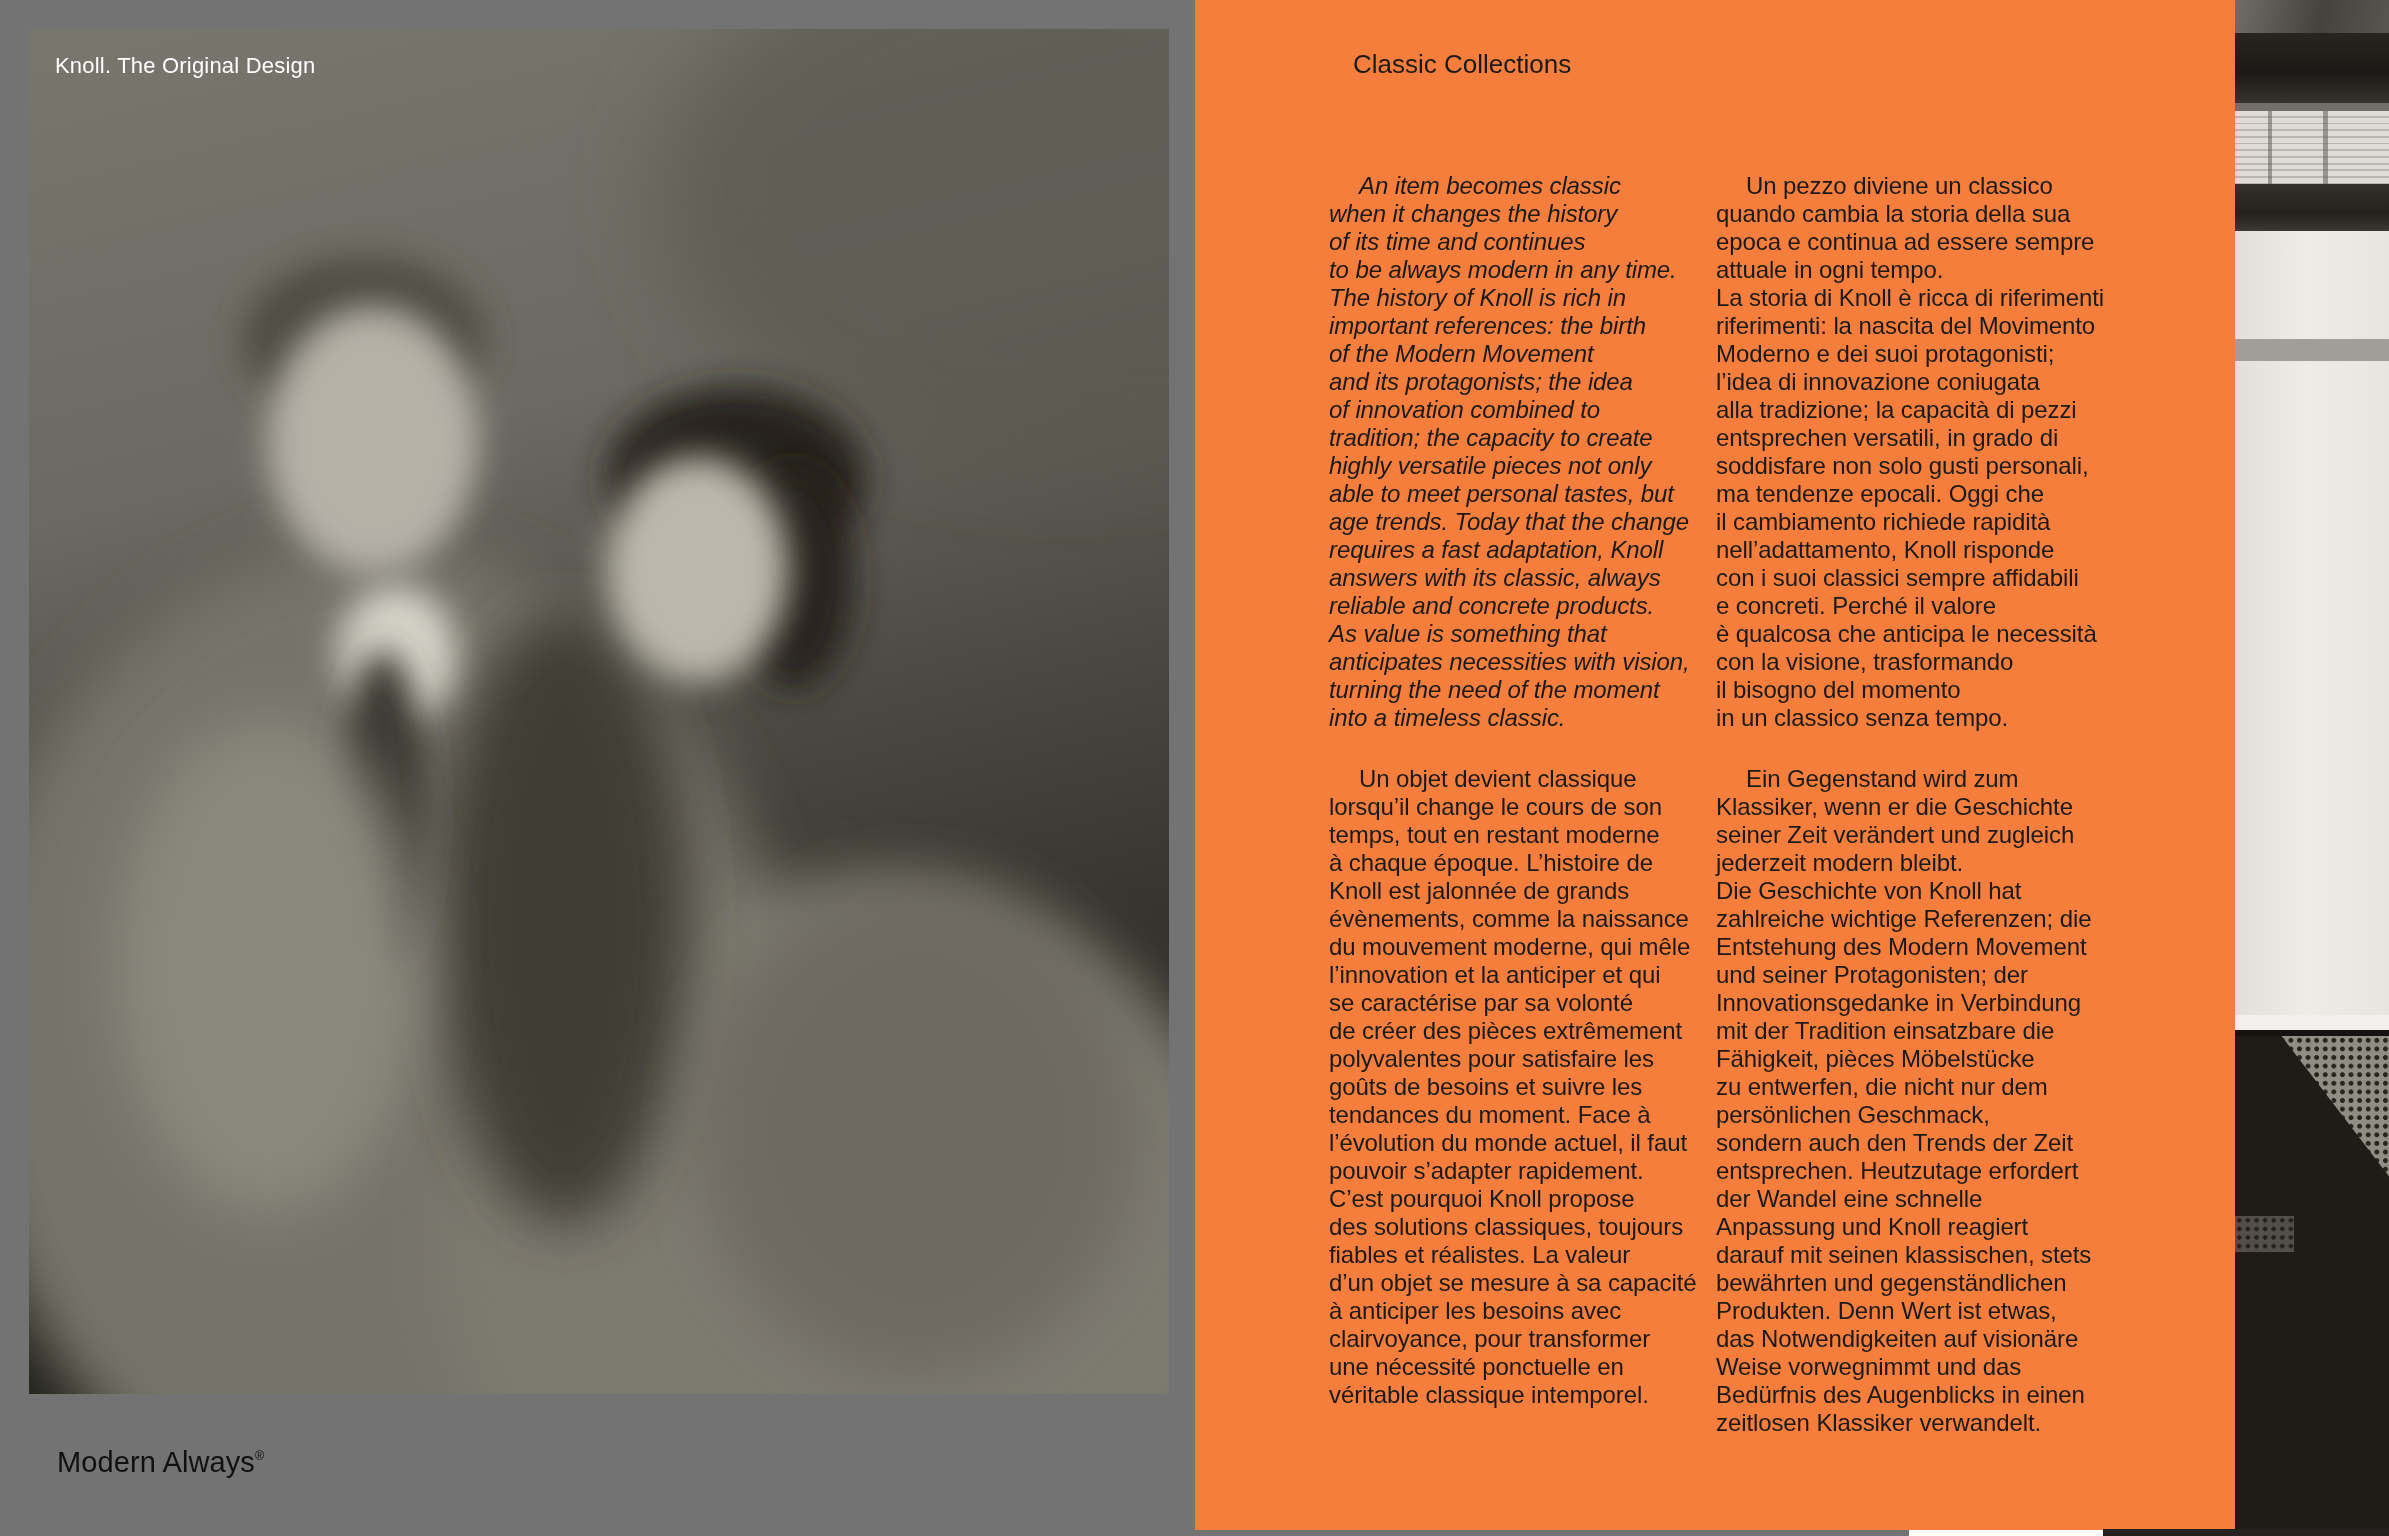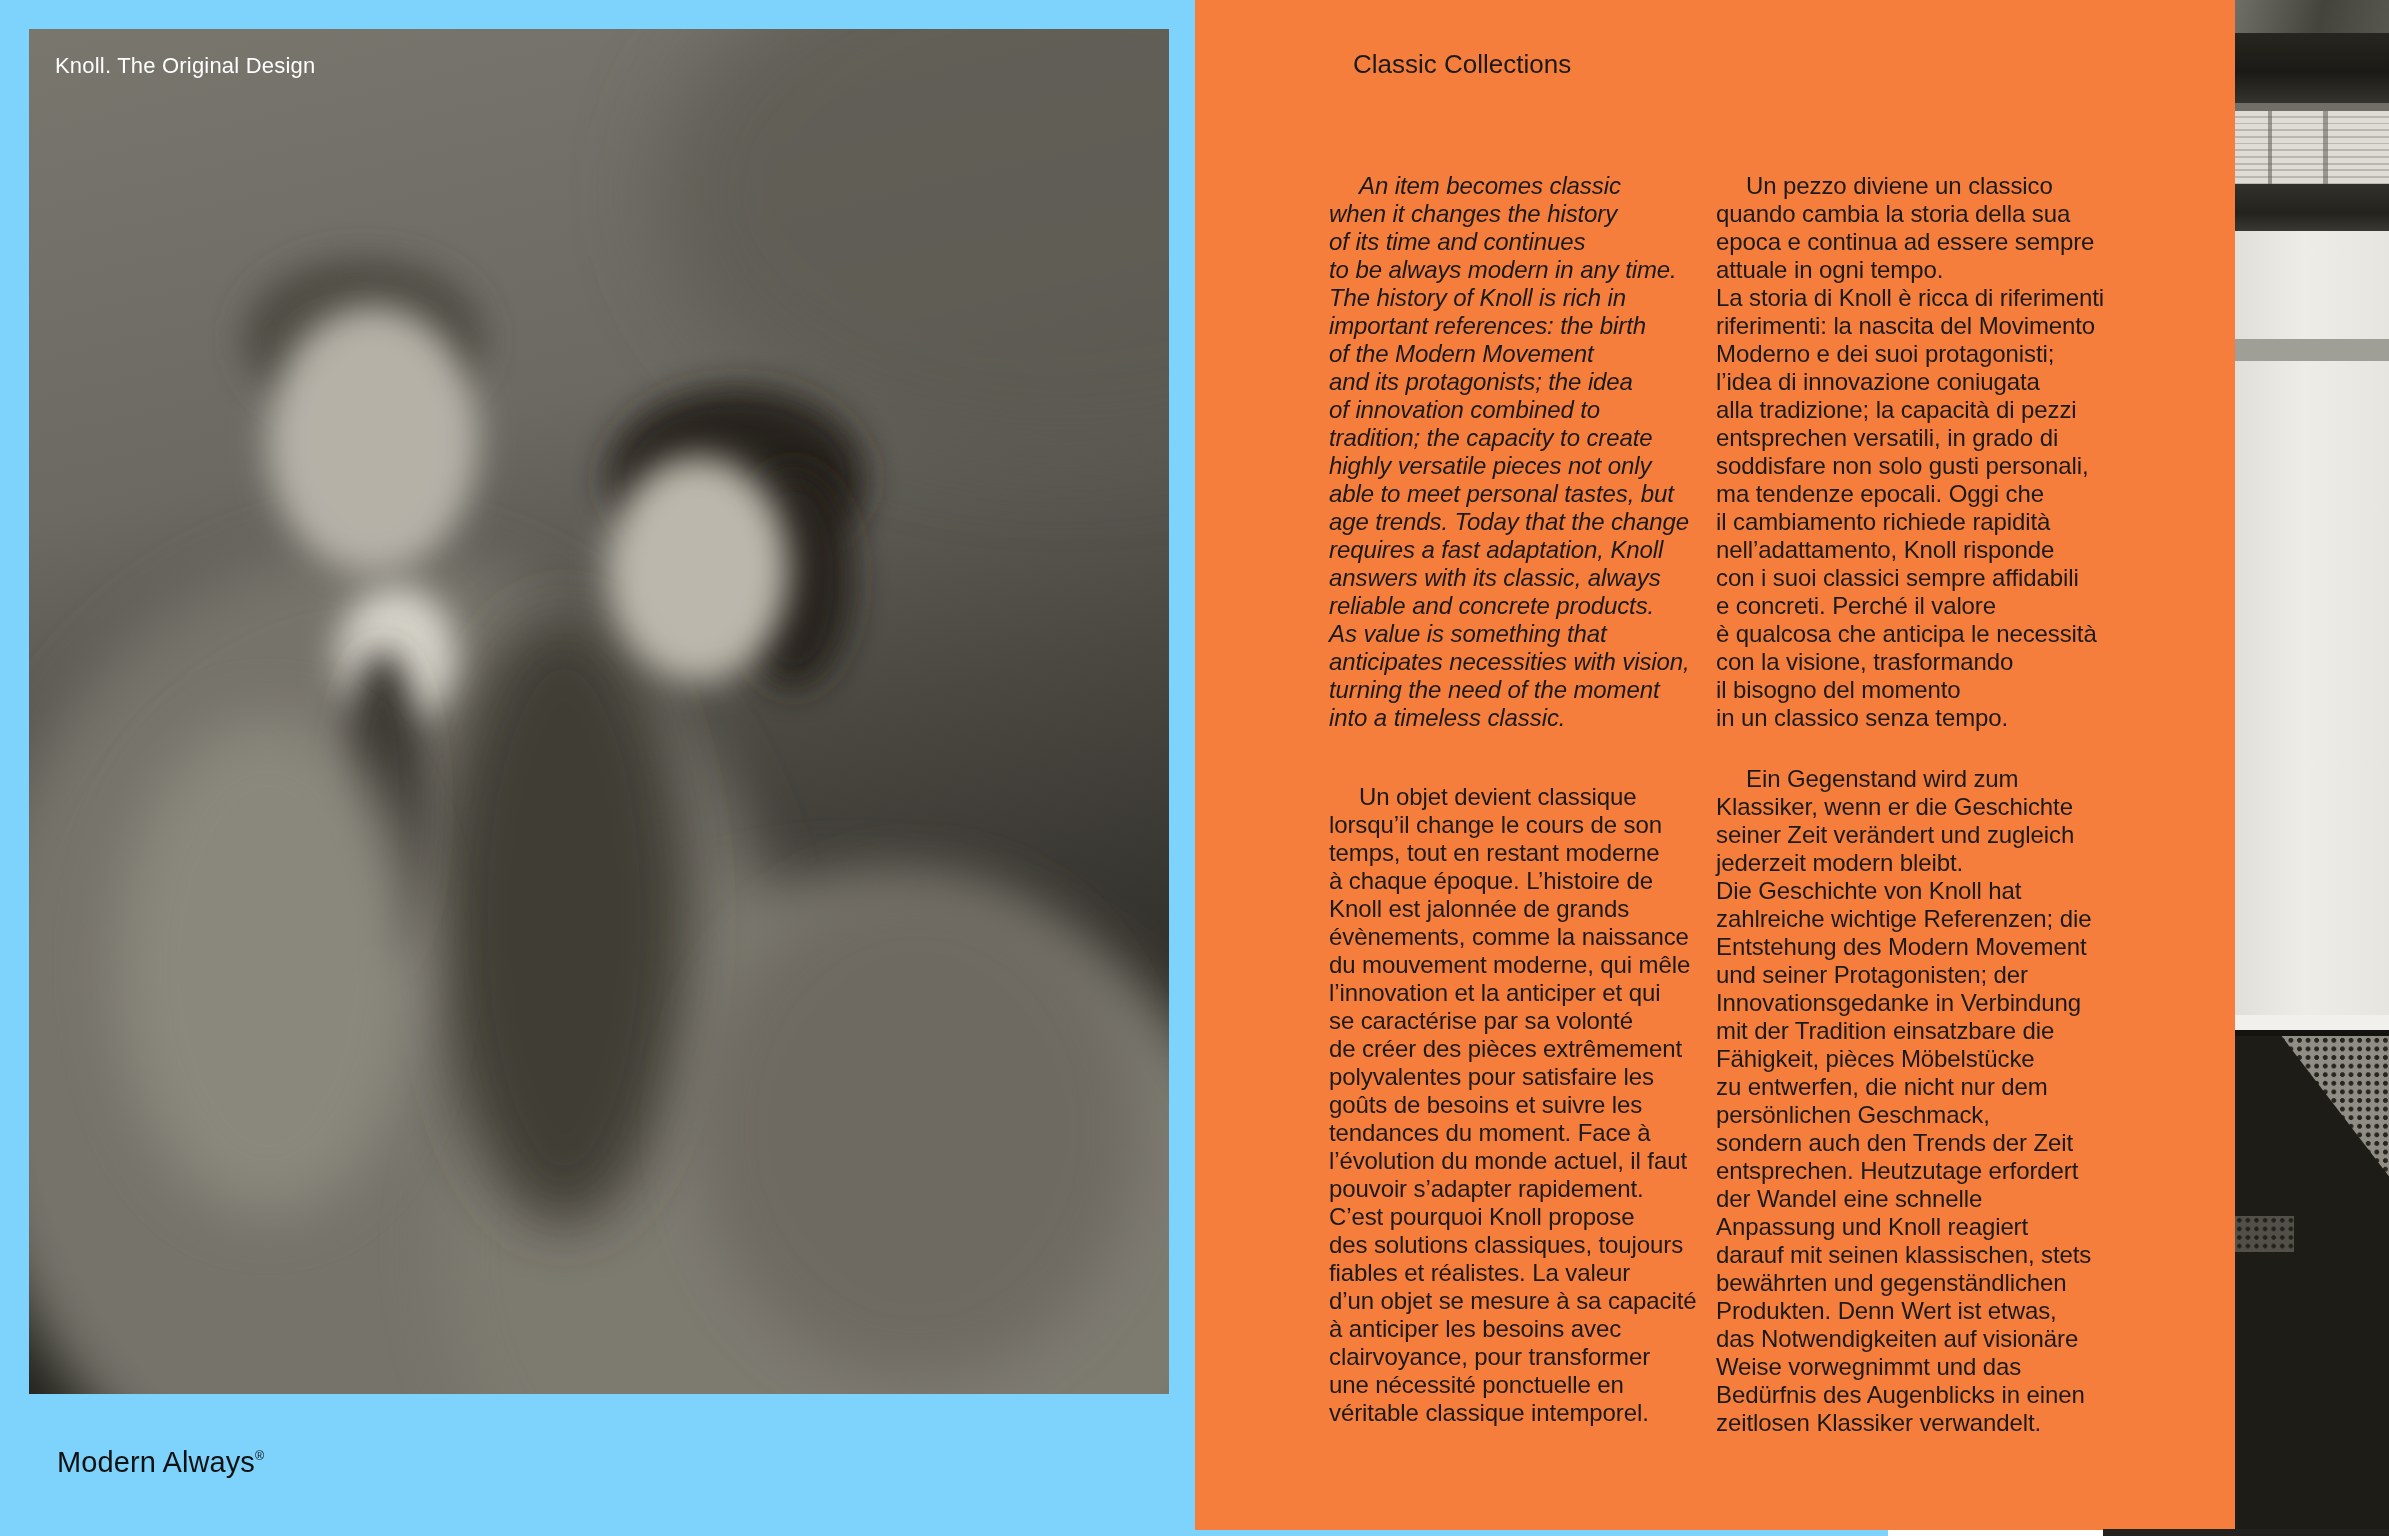--- a/index.html
+++ b/index.html
@@ -1,20 +1,20 @@
 <!DOCTYPE html>
 <html><head>
 <meta charset="utf-8">
 <style>
   html,body{margin:0;padding:0;}
   body{
     width:2390px;height:1536px;background:#ffffff;overflow:hidden;
     font-family:"Liberation Sans", sans-serif;
   }
-  .page{position:relative;width:1888px;height:1536px;background:#7dd3fc;}
+  .page{position:relative;width:1888px;height:1536px;background:#737373;padding-left:21px;}
 
   
   .photo-left{
     position:absolute;left:29px;top:29px;width:1140px;height:1365px;
     overflow:hidden;background:#55534c;
   }
   .photo-left svg{position:absolute;left:0;top:0;width:100%;height:100%;}
   .photo-title{
     position:absolute;left:26px;top:23px;
     font-size:22px;line-height:27px;color:#ffffff;letter-spacing:0.2px;
@@ -36,21 +36,21 @@
     position:absolute;left:134px;top:50px;
     font-size:26px;line-height:29px;color:#1a1a1a;margin-left:24px;
   }
   .text-col{position:absolute;color:#1a1a1a;}
   .text-col div{
     font-size:24px;line-height:28px;white-space:nowrap;letter-spacing:-0.1px;
   }
   .text-col div:first-child{text-indent:30px;}
   .col-en{left:134px;top:172px;font-style:italic;}
   .col-it{left:521px;top:172px;}
-  .col-fr{left:134px;top:765px;margin-top:18px;}
+  .col-fr{left:134px;top:765px;}
   .col-de{left:521px;top:765px;}
 
   
   .photo-right{
     position:absolute;left:2235px;top:0;width:155px;height:1536px;
     background:#e9e8e3;overflow:hidden;
   }
   .photo-right > div{position:absolute;left:0;width:155px;}
   .rs-ceiling{top:0;height:32.5px;background:linear-gradient(103deg,#6f6e67 0%,#44433c 55%,#57564f 100%);}
   .rs-darkband{top:32.5px;height:71px;background:linear-gradient(180deg,#26251f 0%,#1b1a16 55%,#35342e 100%);}

